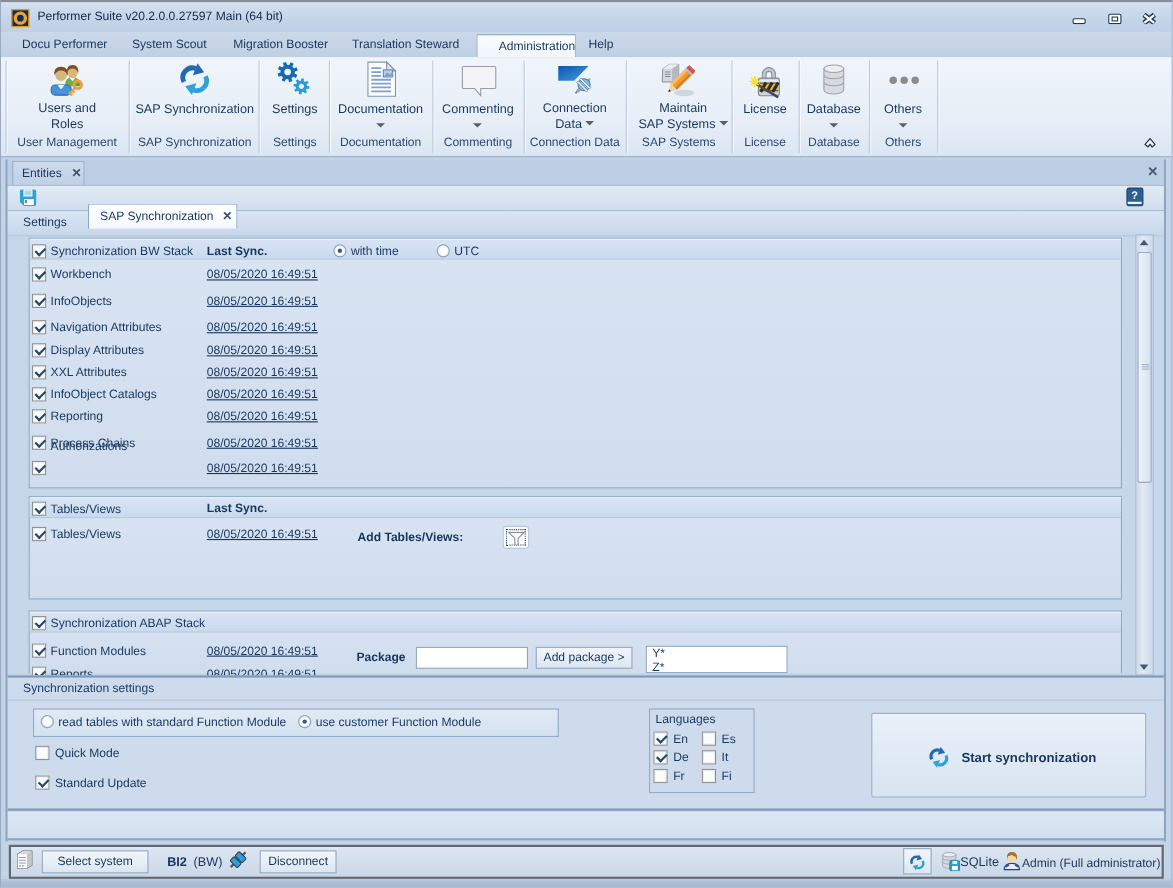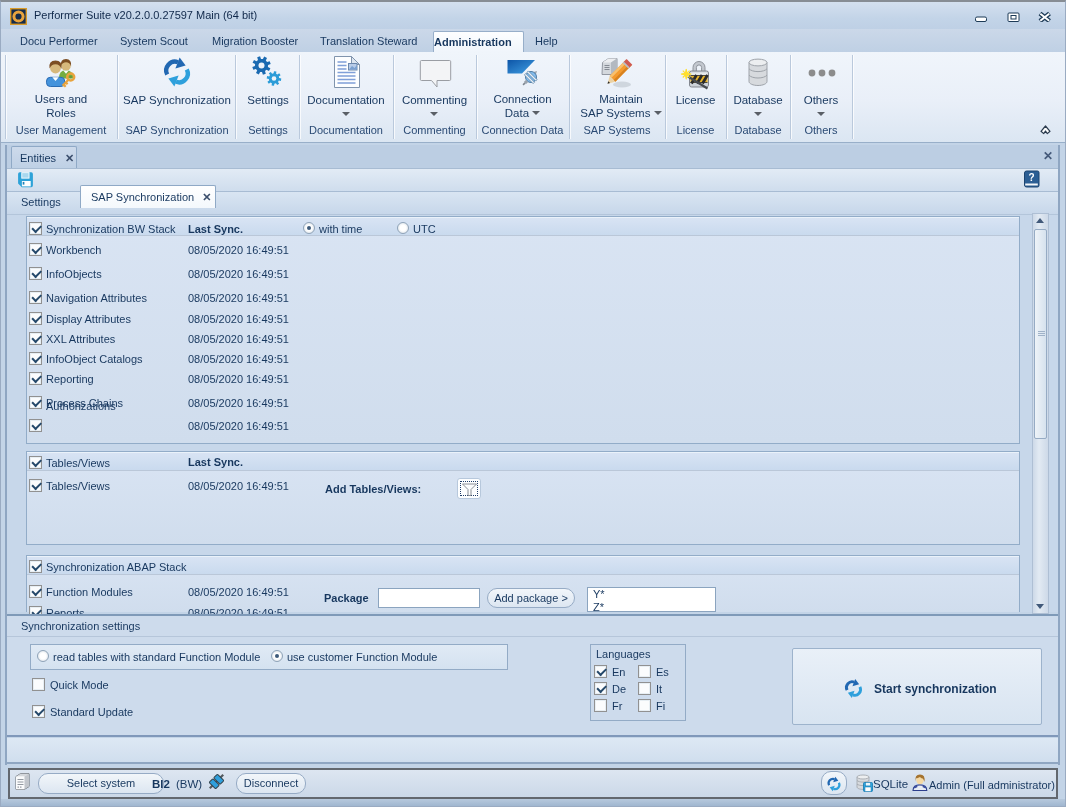--- a/index.html
+++ b/index.html
@@ -6,21 +6,21 @@
 html,body { width:1066px; height:807px; overflow:hidden; }
 body { font-family:"Liberation Sans", sans-serif; font-size:11px; color:#17375e; position:relative; background:#c3d4e7; }
 .abs { position:absolute; }
 #frame { position:absolute; inset:0; border:1px solid #9aabc2; border-top:2px solid #878d94; }
 
 #titlebar { position:absolute; left:1px; top:2px; width:1064px; height:27px; background:linear-gradient(#d4e0ef,#c3d4e8 60%,#bed0e5); }
 #title-text { position:absolute; left:34px; top:9px; font-size:11px; color:#10284a; }
 
 #menubar { position:absolute; left:1px; top:29px; width:1064px; height:23px; background:linear-gradient(#cbd8e9,#bfd0e4); }
 .mtab { position:absolute; top:31px; height:21px; line-height:21px; white-space:nowrap; color:#17375e; font-size:11px; }
-.mtab.sel { background:linear-gradient(#fdfeff,#f0f5fb); border:1px solid #97aec9; border-bottom:none; border-radius:2px 2px 0 0; text-align:left; z-index:3;font-weight:bold; }
+.mtab.sel { background:linear-gradient(#fdfeff,#f0f5fb); border:1px solid #97aec9; border-bottom:none; border-radius:2px 2px 0 0; text-align:right; z-index:3; }
 
 #ribbon { position:absolute; left:1px; top:52px; width:1064px; height:91px; background:linear-gradient(#f0f5fb, #e9eff8 55%, #dbe6f2); border-bottom:1px solid #98afc9;}
 .rcaption { position:absolute; font-size:11px; color:#2a4a74; top:124px; text-align:center; }
 .rlabel { position:absolute; font-size:11.5px; color:#17375e; line-height:13.5px; top:94px; text-align:center; }
 .darr { position:absolute; width:0; height:0; border-left:4px solid transparent; border-right:4px solid transparent; border-top:4px solid #5a5f66; }
 .sep { position:absolute; top:55px; width:1px; height:84px; background:#bac9dc; box-shadow:1px 0 0 rgba(255,255,255,0.75); }
 
 #doctabs { position:absolute; left:7px; top:145px; width:1051px; height:23px; background:#bccee3; }
 .dtab { position:absolute; top:146px; height:23px; line-height:22px; font-size:11px; color:#17375e; white-space:nowrap; }
 .dtab .x { font-weight:bold; color:#3c4f6d; margin-left:9px; font-size:11px; }
@@ -33,29 +33,29 @@
 #panelhead { position:absolute; left:7px; top:192px; width:1051px; height:23px; background:linear-gradient(#d9e5f2,#c7d7ea); border-bottom:1px solid #b3c5da; }
 #panelhead span { position:absolute; left:14px; top:4px; color:#17375e; font-size:11px; }
 #content { position:absolute; left:7px; top:215px; width:1051px; height:397px; background:#c7d7ea; }
 .gbox { position:absolute; left:26px; width:994px; background:linear-gradient(#d9e4f3,#d0dded); border:1px solid #92acc8; }
 .ghead { position:absolute; left:27px; width:992px; height:19px; background:linear-gradient(#d9e4f4,#c9daee); border-bottom:1px solid #bac7d8; box-shadow:inset 0 1px 0 #eaf2fa; }
 .cb { position:absolute; width:13px; height:13px; background:#fbfcfd; border:1px solid #919191; box-shadow:inset 0 0 0 1px #e7eef3; }
 .cb.on::after { content:""; position:absolute; left:1.5px; top:2px; width:7px; height:3.5px; border-left:2px solid #25496b; border-bottom:2px solid #25496b; transform:rotate(-45deg); }
 .rb { position:absolute; width:12px; height:12px; border-radius:50%; background:radial-gradient(#ffffff 40%,#cfd9e2); border:1px solid #8fa3b8; }
 .rb.on::after { content:""; position:absolute; left:3px; top:3px; width:4px; height:4px; border-radius:50%; background:#3d5a7a; }
 .lbl { position:absolute; color:#17375e; font-size:11px; white-space:nowrap; }
-.ts { position:absolute; color:#17375e; font-size:11px; white-space:nowrap; }
+.ts { position:absolute; color:#17375e; font-size:11px; white-space:nowrap;text-decoration:underline; }
 .bold { font-weight:bold; }
 
 #botpanel { position:absolute; left:7px; top:614px; width:1051px; height:123px; background:#cddbec; border-top:2px solid #7f9ab8; border-bottom:2px solid #8098ba; }
 #botpanel2 { position:absolute; left:7px; top:738px; width:1051px; height:26px; background:linear-gradient(#dde8f4,#d0deee); border-bottom:2px solid #8fa6c2; }
 
 #statusbar { position:absolute; left:8px; top:768px; width:1050px; height:31px; background:linear-gradient(#dde6f1,#cbd8e8); border:2px solid #63686f; }
 #botedge { position:absolute; left:1px; top:799px; width:1064px; height:7px; background:linear-gradient(#b7c9dd,#a0b7d0); }
-.sbtn { position:absolute; background:linear-gradient(#f2f6fa,#dce6f1); border:1px solid #96abc5; border-radius:10px; text-align:center; color:#17375e; font-size:11px; }
+.sbtn { position:absolute; background:linear-gradient(#f2f6fa,#dce6f1); border:1px solid #96abc5; border-radius:0; text-align:center; color:#17375e; font-size:11px; }
 .vline { position:absolute; top:145px; width:2px; height:620px; background:#8fa6c2; }
 </style>
 </head>
 <body>
 <div id="frame"></div>
 <div id="titlebar"></div>
 <svg class="abs" style="left:10px;top:8px" width="17" height="17" viewBox="0 0 17 17">
   <rect x="0.7" y="0.7" width="15.6" height="15.6" fill="#162c4a" stroke="#d99b2b" stroke-width="1.4"></rect>
   <circle cx="8.5" cy="8.5" r="4.6" fill="none" stroke="#e8a33d" stroke-width="3"></circle>
   <rect x="6.6" y="6.6" width="3.8" height="3.8" fill="#162c4a"></rect>
@@ -371,21 +371,21 @@
   <path d="M2 4.5 h8.5 v12.8 h-8.5 z" fill="#fafbfc"></path>
   <path d="M10.5 4.5 l4.5-2.8 v12.8 l-4.5 2.8 z" fill="#c2c6cc"></path>
   <g stroke="#9298a0" stroke-width="1">
       <path d="M3.5 7.5 h6 M3.5 10 h6 M3.5 12.5 h6"></path>
     </g>
   <g fill="#9298a0">
       <rect x="3.5" y="14.5" width="1.5" height="1.2"></rect>
       <rect x="6" y="14.5" width="1.5" height="1.2"></rect>
     </g>
 </svg>
-<div class="sbtn" style="left:38px;top:773px;width:126px;height:21px;line-height:19px;text-align:center;">Select system</div>
+<div class="sbtn" style="left:38px;top:773px;width:97px;height:21px;line-height:19px;text-align:center;">Select system</div>
 <div class="lbl bold" style="left:152px;top:778px;font-size:11.5px;">BI2</div>
 <div class="lbl" style="left:176px;top:778px;font-size:11.5px;">(BW)</div>
 <svg class="abs" style="left:207px;top:772px" width="19" height="19" viewBox="0 0 19 19">
   <g transform="rotate(45 9.5 9.5)">
     <path d="M9.5 0 V19" stroke="#54595e" stroke-width="2.2"></path>
     <rect x="4.9" y="3.6" width="9.2" height="5.4" rx="1" fill="#2f9fdc" stroke="#33444d" stroke-width="1"></rect>
     <rect x="4.9" y="10" width="9.2" height="5.4" rx="1" fill="#2f9fdc" stroke="#33444d" stroke-width="1"></rect>
   </g>
 </svg>
 <div class="sbtn" style="left:236px;top:773px;width:70px;height:21px;line-height:19px;">Disconnect</div>

